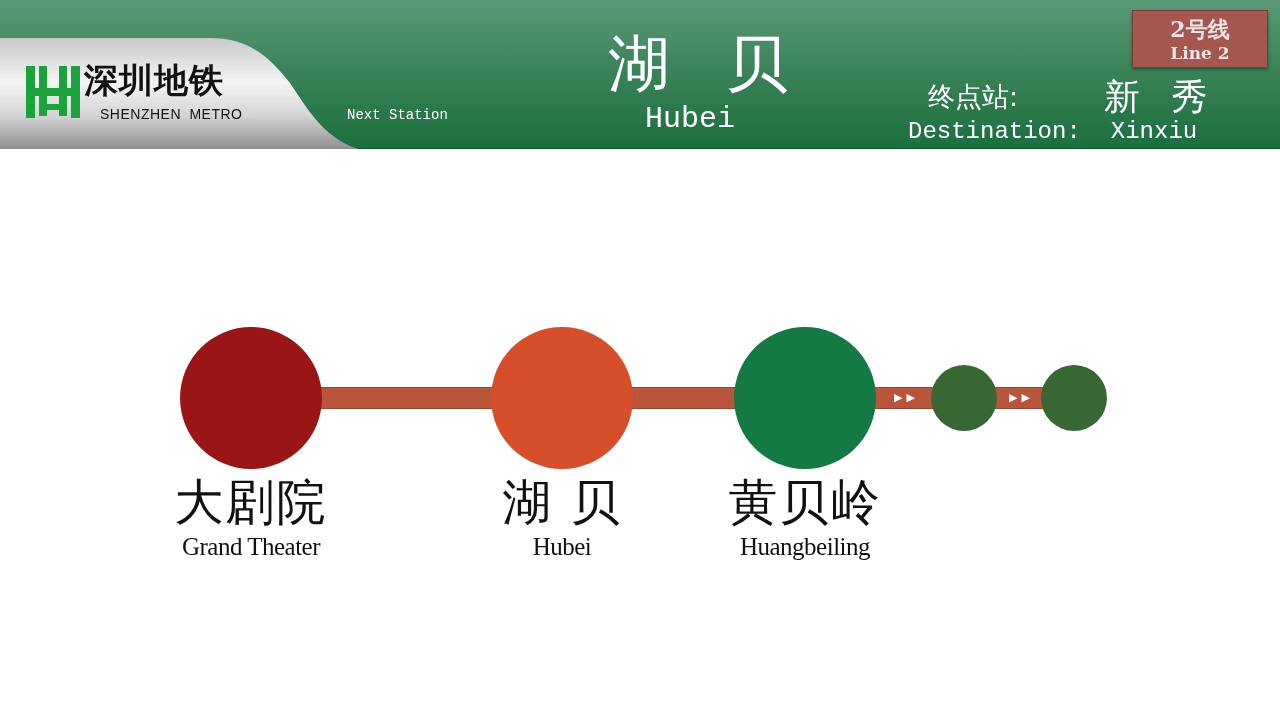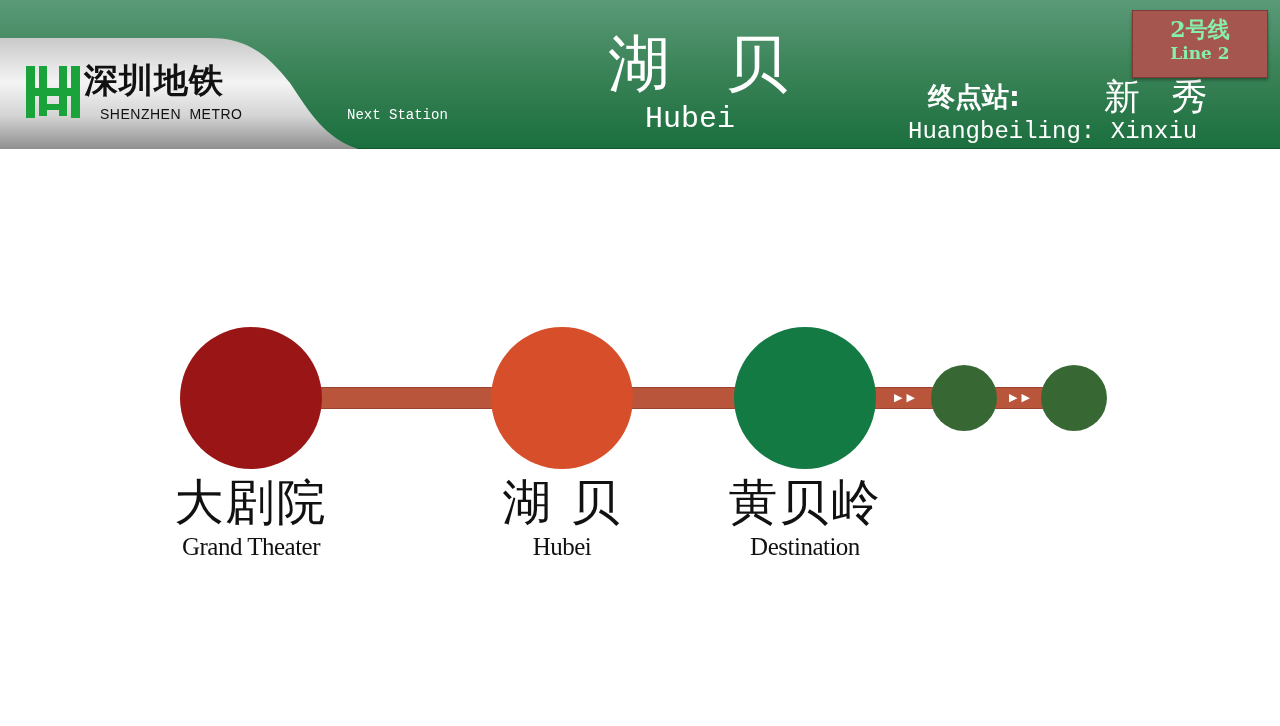--- a/index.html
+++ b/index.html
@@ -35,39 +35,39 @@
   }
   .station-cn {
     position: absolute; left: 608px; top: 28px; font-size: 62px; color: #fff;
     letter-spacing: 18px; line-height: 72px;
   }
   .station-en {
     position: absolute; left: 640px; top: 102px; width: 100px; text-align: center;
     font-family: "Liberation Mono", monospace; font-size: 30px; color: #fff; line-height: 34px;
   }
   .dest-cn {
-    position: absolute; left: 928px; top: 80px; font-size: 27px; font-weight: bold; color: #fff; line-height: 34px;
+    position: absolute; left: 928px; top: 80px; font-size: 27px; font-weight: normal; color: #fff; line-height: 34px;
   }
   .dest-en {
     position: absolute; left: 908px; top: 118px; font-family: "Liberation Mono", monospace;
     font-size: 24px; color: #fff; line-height: 28px;
   }
   .dest-name-cn {
     position: absolute; left: 1104px; top: 76px; font-size: 36px; font-weight: normal; color: #fff;
     letter-spacing: 10px; line-height: 42px;
   }
   .dest-name-en {
     position: absolute; left: 1104px; top: 118px; width: 100px; text-align: center;
     font-family: "Liberation Mono", monospace; font-size: 24px; color: #fff; line-height: 28px;
   }
   .line-badge {
-    position: absolute; left: 1132px; top: 10px; width: 136px; height: 68px;
+    position: absolute; left: 1132px; top: 10px; width: 136px; height: 58px;
     background: #a5564e; border: 1px solid #7d3a33;
     box-shadow: 0 2px 3px rgba(0,0,0,0.35);
-    color: #86efac; text-align: center; font-family: "DejaVu Serif", serif;
+    color: #e5e5e5; text-align: center; font-family: "DejaVu Serif", serif;
   }
   .line-badge .lb-cn { display: block; font-size: 22px; line-height: 28px; margin-top: 4px; font-weight: bold; }
   .line-badge .lb-en { display: block; font-size: 17px; line-height: 20px; font-weight: bold; }
 
   .track {
     position: absolute; height: 22px; top: 387px; background: #b9553a;
     border-top: 1px solid #9a4430; border-bottom: 1px solid #9a4430;
   }
   .arrows { position: absolute; top: 392px; color: #fff; font-size: 11px; letter-spacing: 4px; line-height: 12px; }
 
@@ -122,21 +122,21 @@
   </svg>
   <div class="logo-cn">深圳地铁</div>
   <div class="logo-en">SHENZHEN METRO</div>
 
   <div class="next-en">Next Station</div>
 
   <div class="station-cn">湖 贝</div>
   <div class="station-en">Hubei</div>
 
   <div class="dest-cn">终点站:</div>
-  <div class="dest-en">Huangbeiling:</div>
+  <div class="dest-en">Destination:</div>
   <div class="dest-name-cn">新 秀</div>
   <div class="dest-name-en">Xinxiu</div>
 
   <div class="line-badge">
     <span class="lb-cn">2号线</span>
     <span class="lb-en">Line 2</span>
   </div>
 </div>
 
 <div class="route">
@@ -154,14 +154,14 @@
   <div class="station st-small st-fut" style="left:931px;"></div>
   <div class="station st-small st-fut" style="left:1041px;"></div>
 
   <div class="label-cn" style="left:131px;">大剧院</div>
   <div class="label-en" style="left:131px;">Grand Theater</div>
 
   <div class="label-cn" style="left:442px;">湖 贝</div>
   <div class="label-en" style="left:442px;">Hubei</div>
 
   <div class="label-cn" style="left:685px;">黄贝岭</div>
-  <div class="label-en" style="left:685px;">Destination</div>
+  <div class="label-en" style="left:685px;">Huangbeiling</div>
 </div>
 
 </body></html>

